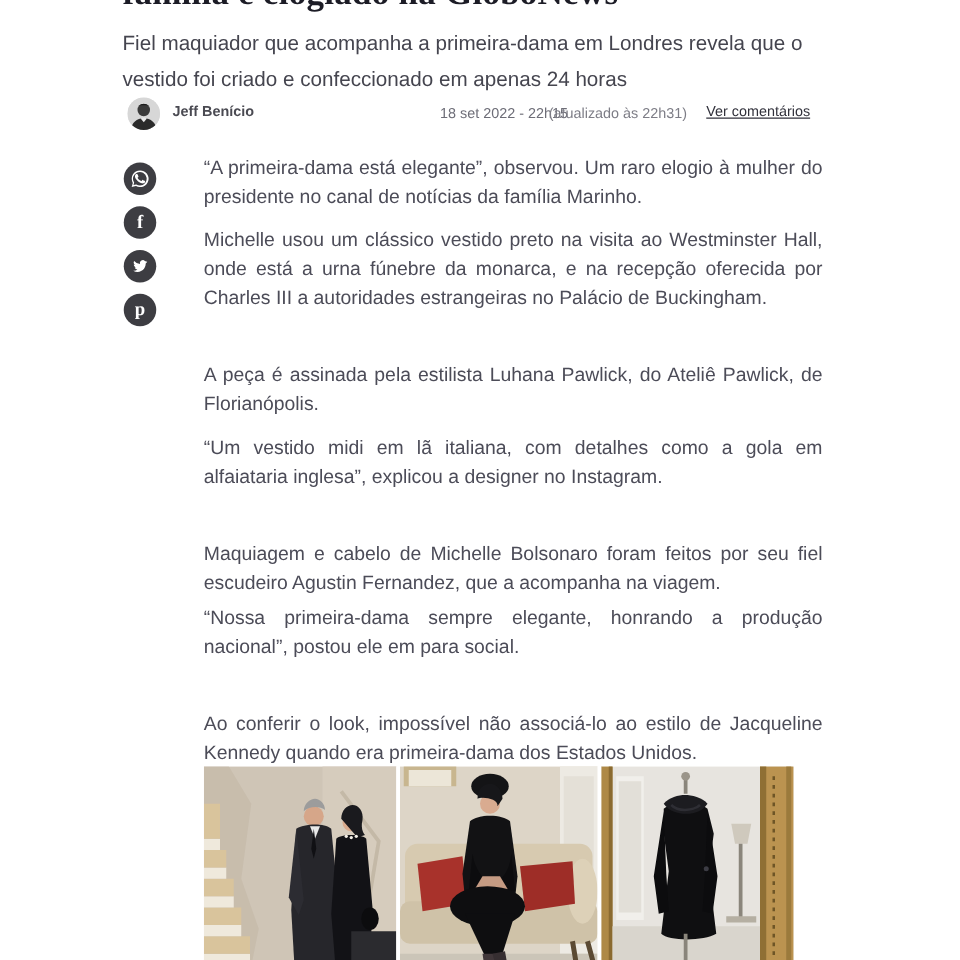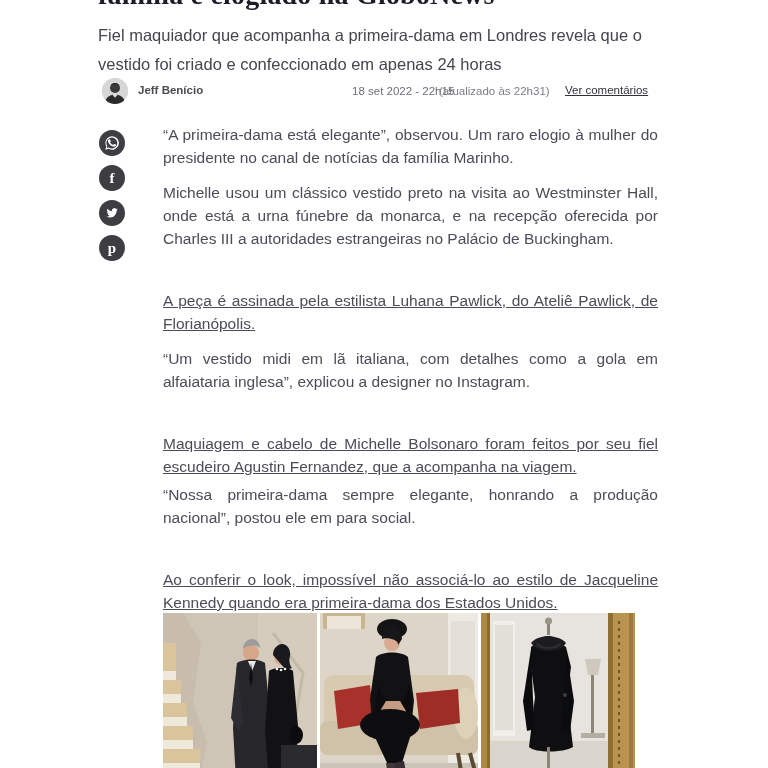--- a/index.html
+++ b/index.html
@@ -31,21 +31,21 @@
   .share-btn{width:26px;height:26px;border-radius:50%;background:#3d3d42;border:none;
        display:flex;align-items:center;justify-content:center;cursor:pointer;padding:0;}
   .share-btn svg{display:block;}
   .share-letter{color:#fff;font-weight:700;font-size:15px;line-height:1;
        font-family:"Liberation Serif",serif;}
 
   
   .body-col{position:absolute;left:163px;top:123px;width:495px;}
   .body-col p{margin:0 0 12px 0;font-size:15.5px;line-height:23px;color:#4c4c58;
        text-align:justify;}
-  .body-col p.gap{margin-top:39px;text-decoration:underline;}
+  .body-col p.gap{margin-top:39px;}
   .body-col p.tight{margin-top:-7px;}
 
   
   .photo{position:absolute;left:163px;top:613px;width:472px;height:155px;overflow:hidden;}
   .photo svg{display:block;}
 </style>
 </head>
 <body>
 
 <div class="page">

